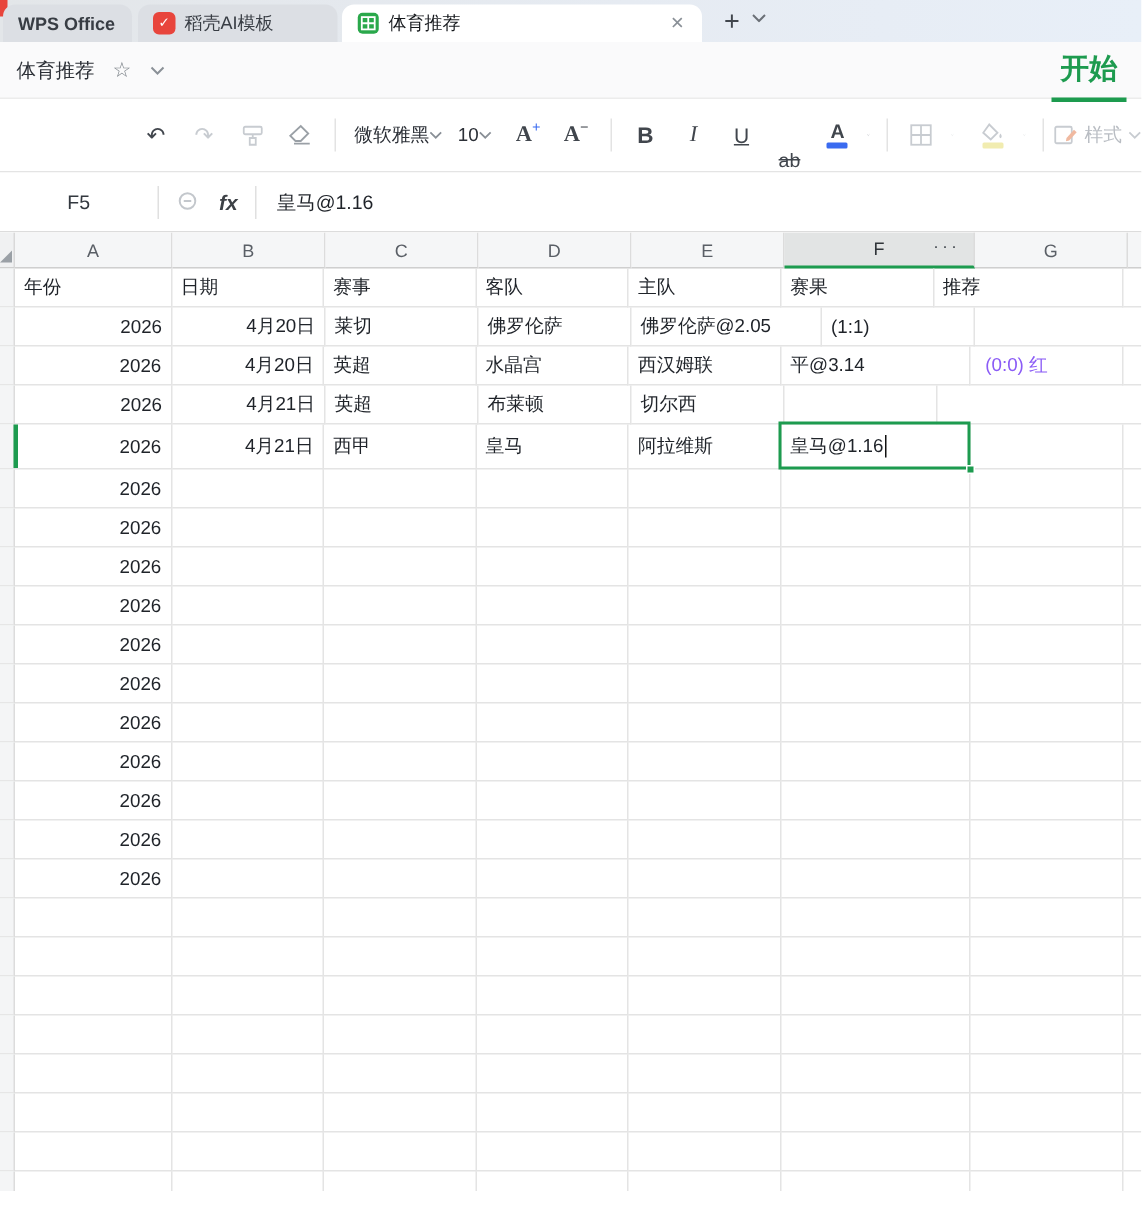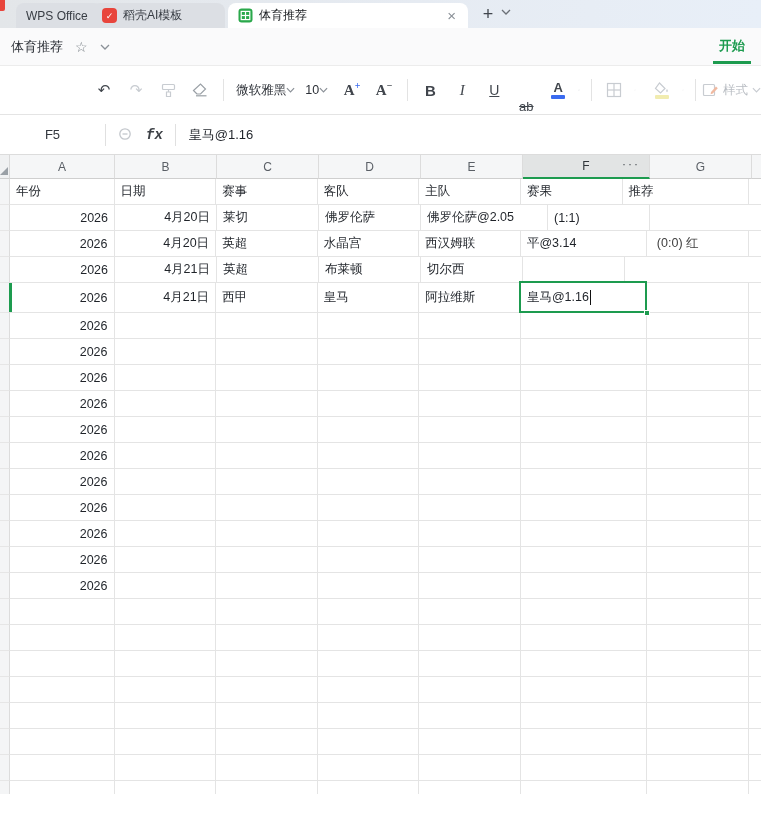--- a/index.html
+++ b/index.html
@@ -7,37 +7,37 @@
   body { font-family:"Liberation Sans","DejaVu Sans",sans-serif; color:#1f2329; background:#fff; }
   .app { position:relative; width:761px; height:818px; overflow:hidden; }
 
   
   .tabbar { position:relative; height:28px; background:linear-gradient(90deg,#e3e6e9 0%,#e6ebf2 55%,#e8eff8 100%); }
   .logo-sliver { position:absolute; left:0; top:0; width:5px; height:11px; background:#e8453c; border-radius:0 0 2px 0; }
   .tab { position:absolute; top:3px; height:25px; display:flex; align-items:center; gap:6px;
          padding:0 10px; border-radius:8px 8px 0 0; font-size:12px; color:#383d44; cursor:default; }
   .tab.inactive { background:#dcdfe4; }
   .tab.active { background:#ffffff; color:#16191d; }
-  .tab-wps   { left:16px;  width:86px; }
+  .tab-wps   { left:2px;  width:86px;font-weight:bold; }
   .tab-docer { left:92px; width:133px; }
   .tab-sheet { left:228px; width:240px; }
   .tab-close { margin-left:auto; color:#8a9097; font-size:15px; line-height:1; padding:0 2px; }
   .docer-ic { width:15px; height:15px; border-radius:4px; background:#e8453c; color:#fff; font-size:9px; font-weight:bold;
               display:flex; align-items:center; justify-content:center; }
   .newtab { position:absolute; left:477px; top:2px; width:22px; height:24px; font-size:18px; color:#41464d;
             display:flex; align-items:center; justify-content:center; }
   .tab-chev { position:absolute; left:501px; top:9px; }
 
   
   .titlebar { position:relative; height:38px; background:#fafafb; display:flex; align-items:center; border-bottom:1px solid #ececec; }
   .doc-name { font-size:13px; color:#2b2f36; margin-left:11px; }
   .star { font-size:14px; color:#7a8087; margin-left:12px; }
   .title-chev { margin-left:12px; }
   .ribbon-tab { position:absolute; right:6px; top:0; height:37px; display:flex; align-items:center;
-                font-size:13px; font-weight:bold; padding:0 4px; }
+                font-size:19px; font-weight:bold; padding:0 4px; }
   .ribbon-tab span { border-bottom:3px solid transparent; padding:8px 6px 6px; }
 
   
   .toolbar { height:49px; background:#fff; border-bottom:1px solid #e4e4e4; display:flex; align-items:center;
              padding-left:88px; overflow:hidden; white-space:nowrap; }
   .tbtn { display:inline-flex; align-items:center; justify-content:center; min-width:24px; height:26px;
           margin:0 4px; font-size:15px; color:#41464d; border-radius:3px; }
   .tbtn.dis { color:#c8ccd1; }
   .tdiv { width:1px; height:22px; background:#e3e3e3; margin:0 7px; display:inline-block; }
   .font-name { width:78px; font-size:12.5px; color:#2c3037; display:inline-flex; justify-content:space-between; align-items:center; margin:0 2px 0 6px; }
@@ -51,42 +51,42 @@
   .strike-ab { text-decoration:line-through; font-size:13px;margin-top:32px; }
   .colorstack { display:inline-flex; flex-direction:column; align-items:center; line-height:1; }
   .colorstack .bar { width:14px; height:4px; border-radius:1px; margin-top:1px; }
   .style-item { display:inline-flex; align-items:center; gap:4px; color:#b9bdc3; font-size:12.5px; }
 
   
   .formulabar { height:40px; background:#fff; border-bottom:1px solid #dcdcdc; display:flex; align-items:center; }
   .namebox { width:105px; text-align:center; font-size:13px; color:#33383f; }
   .fdiv { width:1px; height:22px; background:#e0e0e0; }
   .fb-ic { margin:0 12px; display:flex; align-items:center; }
-  .fx { font-size:14px; font-style:italic; font-family:Liberation Mono, monospace; color:#3d4146; margin-right:12px; font-weight:bold; }
+  .fx { font-size:14px; font-style:italic; font-family:Liberation Sans, sans-serif; color:#3d4146; margin-right:12px; font-weight:bold; }
   .fb-content { font-size:13px; color:#1f2329; margin-left:13px; white-space:pre; }
 
   
   .sheet { position:relative; width:761px; height:639px; overflow:hidden; background:#fff; }
   .colheads { display:flex; height:24px; }
   .corner { width:10px; background:#f0f1f2; border-right:1px solid #d9d9d9; border-bottom:1px solid #cfcfcf; position:relative; }
   .corner .tri { position:absolute; bottom:3px; left:0; width:0; height:0; border-left:8px solid transparent; border-bottom:8px solid #9aa0a6; }
   .colhead { background:#f5f6f7; border-right:1px solid #dcdcdc; border-bottom:1px solid #cfcfcf;
              font-size:12px; color:#5a5f66; display:flex; align-items:center; justify-content:center; position:relative; }
   .colhead.sel { background:#e2e4e4; color:#303439; }
   .colhead.sel .dots { position:absolute; right:9px; top:2px; letter-spacing:2px; color:#4a4f55; font-size:12px; }
   .colhead.sliver { border-right:none; }
 
   .grid-row { display:flex; height:26px; }
   .rowhead { width:10px; background:#f4f5f6; border-right:1px solid #dcdcdc; border-bottom:1px solid #e6e6e6; position:relative; }
   .rowhead .selbar { position:absolute; right:-3px; top:0; bottom:0; width:3px; z-index:4; }
   .cell { border-right:1px solid #e4e4e4; border-bottom:1px solid #e4e4e4; font-size:12.5px;
           display:flex; align-items:center; padding:0 6px; overflow:hidden; white-space:pre; position:relative; }
   .cell.num { justify-content:flex-end; }
   .cell.hdr { color:#1f2329; }
-  .cell.red { color:#404040; }
+  .cell.red { color:#8b5cf6; }
   .cell.selcell { overflow:visible; z-index:5; }
   .cell.selcell .selborder { position:absolute; left:-2px; top:-2px; right:-1px; bottom:-1px; border:2px solid var(--accent); pointer-events:none; }
   .cell.selcell .handle { position:absolute; right:-4px; bottom:-4px; width:6px; height:6px; background:var(--accent); border:1px solid #fff; }
   .caret { display:inline-block; width:1px; height:15px; background:#111; margin-left:1px; }
 
   svg.ic { display:block; }
 </style>
 </head>
 <body>
 

